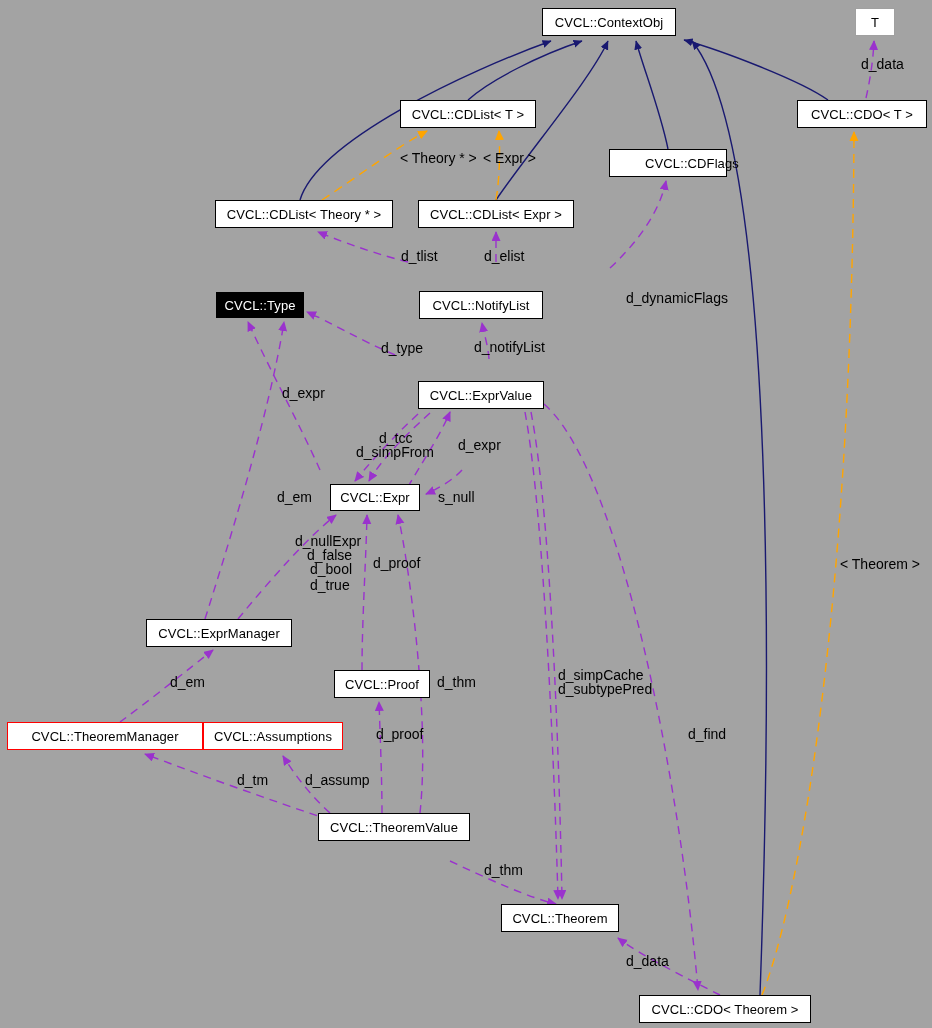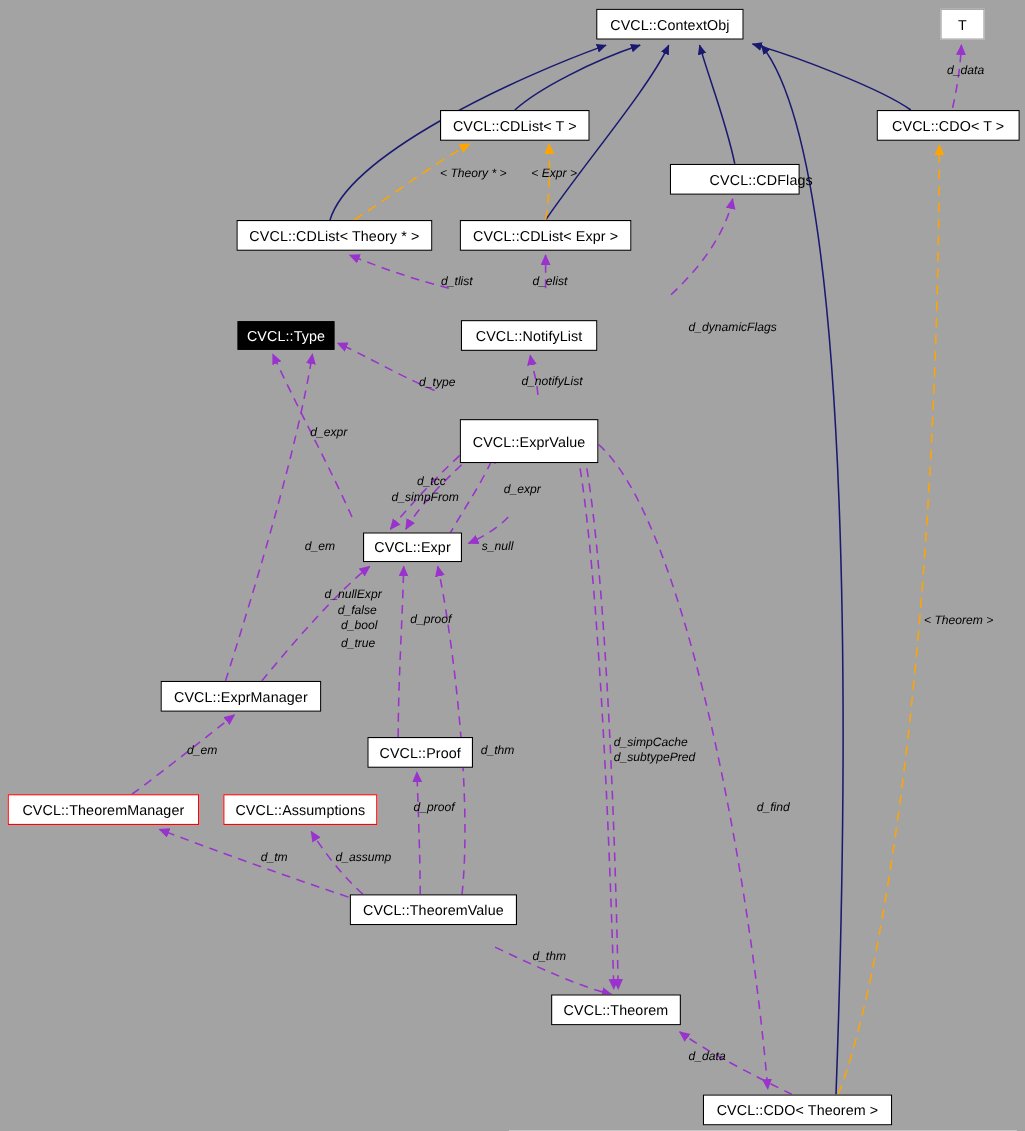--- a/index.html
+++ b/index.html
@@ -45,26 +45,25 @@
   }
   .node.redborder {
     border: 1px solid #ff0000;
   }
   .node.grayborder {
     border: 1px solid #a0a0a0;
     color: #000000;
   }
   .edge-label {
     position: absolute;
-    font-size: 11px;
+    font-size: 14px;
     color: #000000;
     line-height: 13px;
     white-space: pre;
     background: transparent;
-    font-style: italic;
   }
 </style>
 </head>
 <body>
 
 <div id="diagram">
 
   <svg id="edges" viewBox="0 0 932 1028" width="932" height="1028" xmlns="http://www.w3.org/2000/svg">
     <defs>
       <marker id="arrow-inherit" markerWidth="10" markerHeight="10" refX="8.5" refY="4" orient="auto" markerUnits="userSpaceOnUse">
@@ -124,25 +123,25 @@
   <div id="node-layer">
       <div class="node" style="left: 542px; top: 8px; width: 134px; height: 28px;">CVCL::ContextObj</div>
       <div class="node grayborder" style="left: 855px; top: 8px; width: 40px; height: 28px;">T</div>
       <div class="node" style="left: 400px; top: 100px; width: 136px; height: 28px;">CVCL::CDList&lt; T &gt;</div>
       <div class="node" style="left: 797px; top: 100px; width: 130px; height: 28px;">CVCL::CDO&lt; T &gt;</div>
       <div class="node" style="left: 609px; top: 149px; width: 118px; height: 28px; padding-left: 48px;">CVCL::CDFlags</div>
       <div class="node" style="left: 215px; top: 200px; width: 178px; height: 28px;">CVCL::CDList&lt; Theory * &gt;</div>
       <div class="node" style="left: 418px; top: 200px; width: 156px; height: 28px;">CVCL::CDList&lt; Expr &gt;</div>
       <div class="node current" style="left: 216px; top: 292px; width: 88px; height: 26px;">CVCL::Type</div>
       <div class="node" style="left: 419px; top: 291px; width: 124px; height: 28px;">CVCL::NotifyList</div>
-      <div class="node" style="left: 418px; top: 381px; width: 126px; height: 40px;">CVCL::ExprValue</div>
+      <div class="node" style="left: 418px; top: 381px; width: 126px; height: 28px;">CVCL::ExprValue</div>
       <div class="node" style="left: 330px; top: 484px; width: 90px; height: 27px;">CVCL::Expr</div>
       <div class="node" style="left: 146px; top: 619px; width: 146px; height: 28px;">CVCL::ExprManager</div>
       <div class="node" style="left: 334px; top: 670px; width: 96px; height: 28px;">CVCL::Proof</div>
-      <div class="node redborder" style="left: 7px; top: 722px; width: 174px; height: 28px;">CVCL::TheoremManager</div>
+      <div class="node redborder" style="left: 7px; top: 722px; width: 196px; height: 28px;">CVCL::TheoremManager</div>
       <div class="node redborder" style="left: 203px; top: 722px; width: 140px; height: 28px;">CVCL::Assumptions</div>
       <div class="node" style="left: 318px; top: 813px; width: 152px; height: 28px;">CVCL::TheoremValue</div>
       <div class="node" style="left: 501px; top: 904px; width: 118px; height: 28px;">CVCL::Theorem</div>
       <div class="node" style="left: 639px; top: 995px; width: 172px; height: 28px;">CVCL::CDO&lt; Theorem &gt;</div>
     </div>
   <div id="label-layer">
       <div class="edge-label" style="left: 861px; top: 58px;">d_data</div>
       <div class="edge-label" style="left: 400px; top: 152px;">&lt; Theory * &gt;</div>
       <div class="edge-label" style="left: 483px; top: 152px;">&lt; Expr &gt;</div>
       <div class="edge-label" style="left: 401px; top: 250px;">d_tlist</div>

